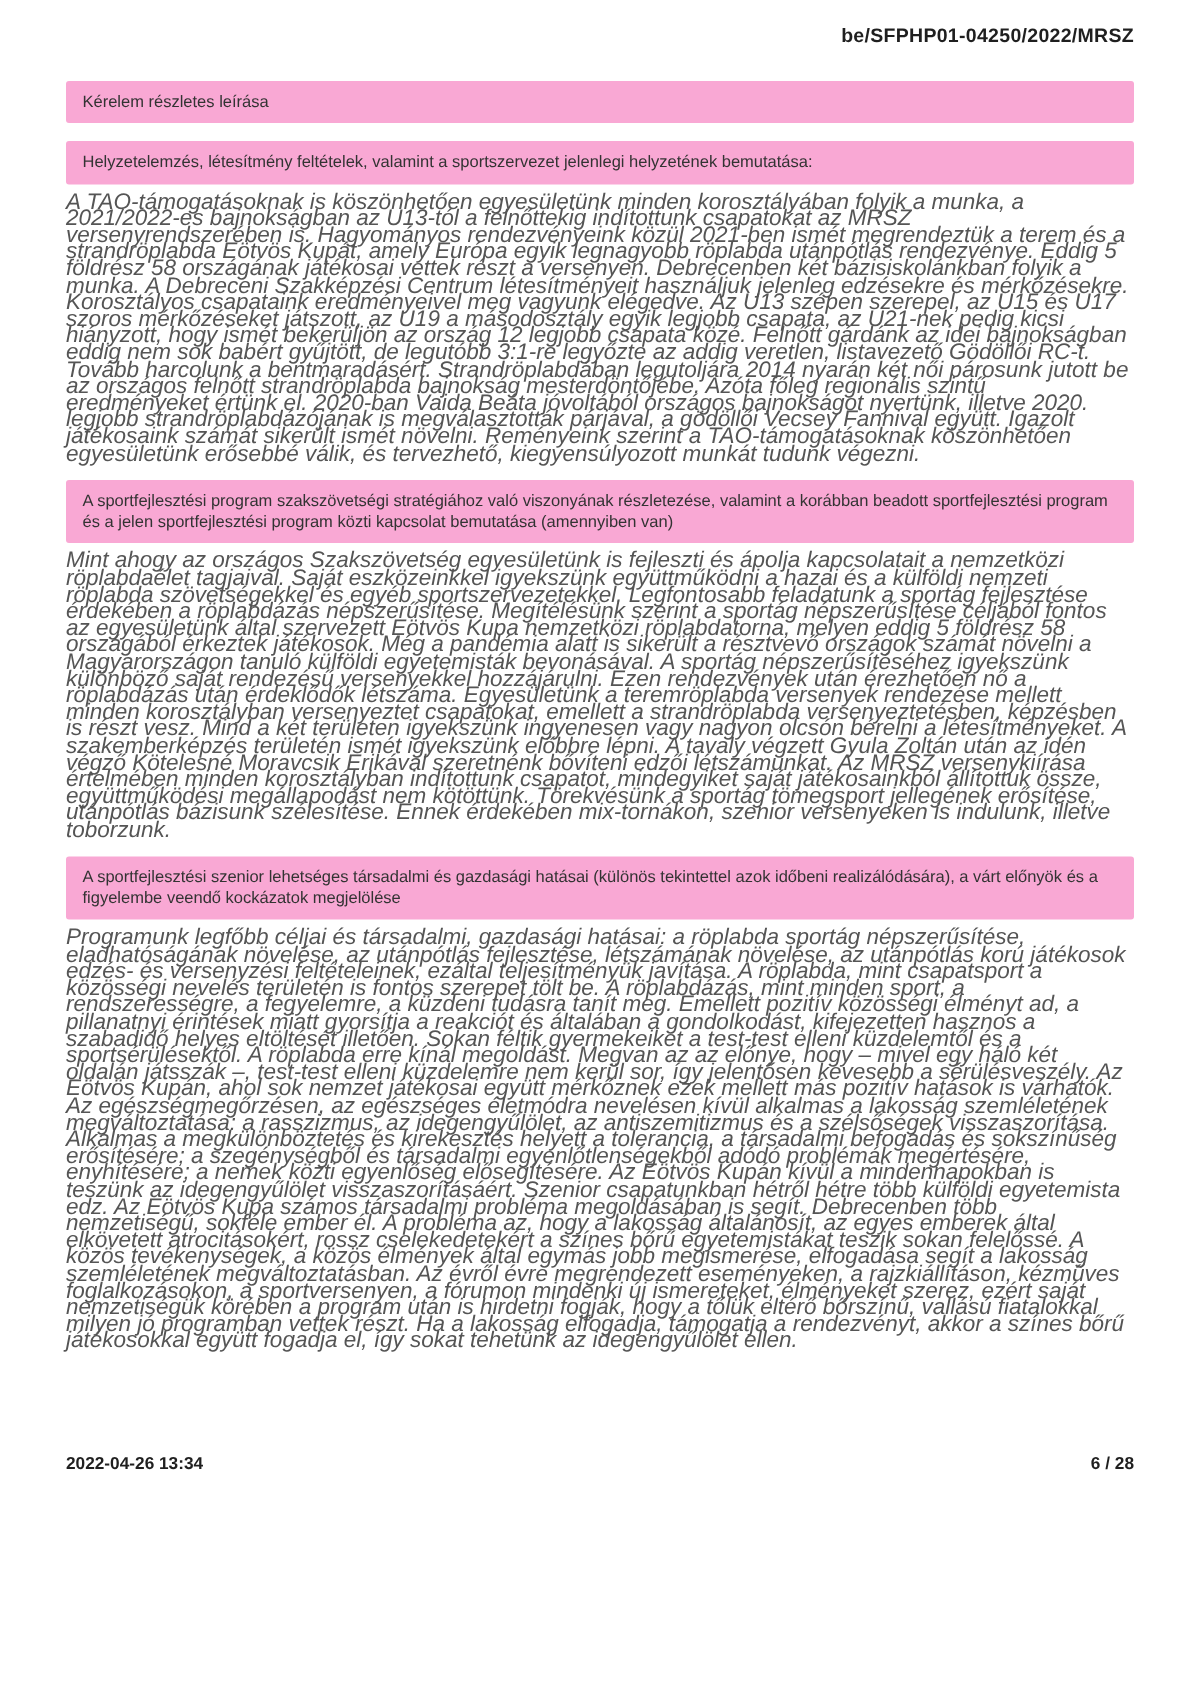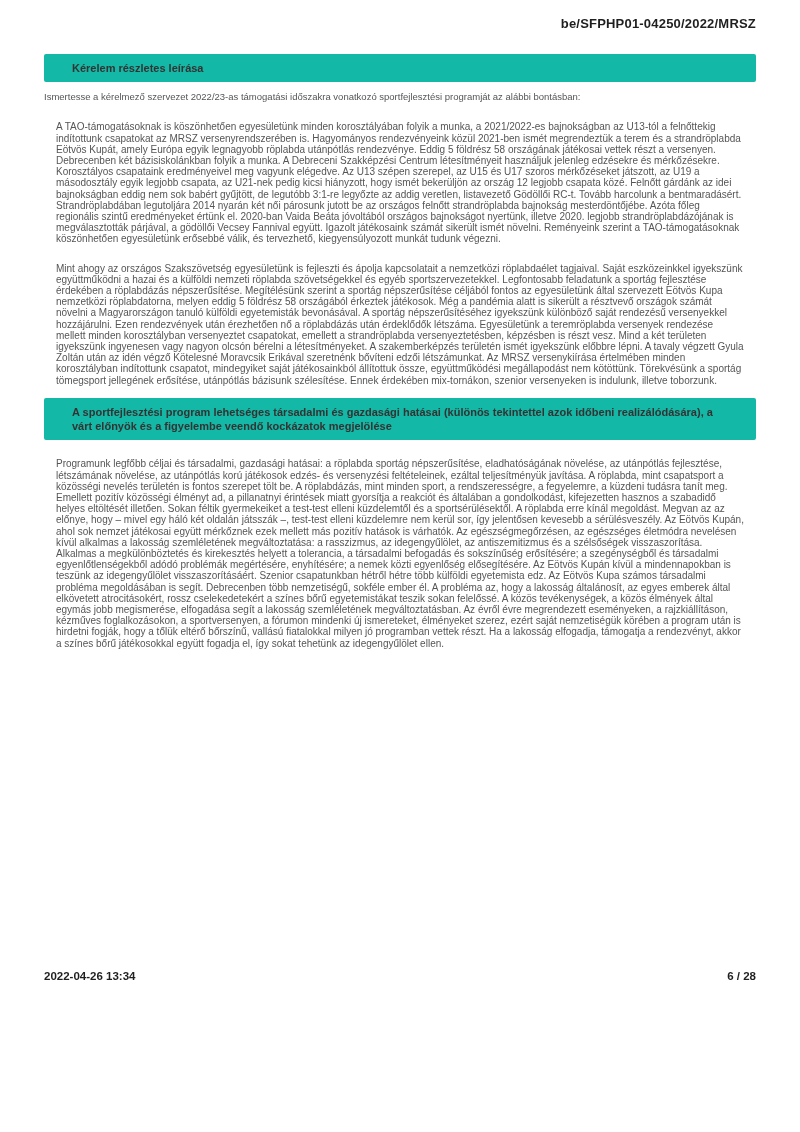--- a/index.html
+++ b/index.html
@@ -25,39 +25,40 @@
   }
   .doc-ref {
     text-align: right;
     font-size: 13px;
     font-weight: bold;
     color: #1f1f1f;
     padding-top: 16px;
     letter-spacing: 0.2px;
   }
   .section-box {
-    background: #14b8a6;
+    background: #f9a8d4;
     border-radius: 2px;
-    padding: 7px 28px;
+    padding: 7px 11px;
     margin-top: 12px;
     font-size: 11px;
-    font-weight: bold;
+    font-weight: normal;
     color: #333333;
     line-height: 1.3;
   }
   .section-box.first {
     margin-top: 23px;
   }
   .body-text {
-    margin: 12px;
+    margin: 0;
     padding-top: 6px;
-    font-size: 10px;
+    font-size: 15px;
     line-height: 11.2px;
     color: #555555;
     text-align: left;
+    font-style: italic;
   }
   .intro-text {
     margin: 0;
     padding-top: 9px;
     font-size: 9.5px;
     line-height: 12px;
     color: #555555;
   }
   .footer {
     position: absolute;
@@ -75,28 +76,29 @@
 <body>
 
 <div class="page">
 
   <div class="content">
 
     <div class="doc-ref">be/SFPHP01-04250/2022/MRSZ</div>
 
     <div class="section-box first">Kérelem részletes leírása</div>
 
-    <p class="intro-text">Ismertesse a kérelmező szervezet 2022/23-as támogatási időszakra vonatkozó sportfejlesztési programját az alábbi bontásban:</p>
 
+    <div class="section-box">Helyzetelemzés, létesítmény feltételek, valamint a sportszervezet jelenlegi helyzetének bemutatása:</div>
     <p class="body-text">A TAO-támogatásoknak is köszönhetően egyesületünk minden korosztályában folyik a munka, a 2021/2022-es bajnokságban az U13-tól a felnőttekig indítottunk csapatokat az MRSZ versenyrendszerében is. Hagyományos rendezvényeink közül 2021-ben ismét megrendeztük a terem és a strandröplabda Eötvös Kupát, amely Európa egyik legnagyobb röplabda utánpótlás rendezvénye. Eddig 5 földrész 58 országának játékosai vettek részt a versenyen. Debrecenben két bázisiskolánkban folyik a munka. A Debreceni Szakképzési Centrum létesítményeit használjuk jelenleg edzésekre és mérkőzésekre. Korosztályos csapataink eredményeivel meg vagyunk elégedve. Az U13 szépen szerepel, az U15 és U17 szoros mérkőzéseket játszott, az U19 a másodosztály egyik legjobb csapata, az U21-nek pedig kicsi hiányzott, hogy ismét bekerüljön az ország 12 legjobb csapata közé. Felnőtt gárdánk az idei bajnokságban eddig nem sok babért gyűjtött, de legutóbb 3:1-re legyőzte az addig veretlen, listavezető Gödöllői RC-t. Tovább harcolunk a bentmaradásért. Strandröplabdában legutoljára 2014 nyarán két női párosunk jutott be az országos felnőtt strandröplabda bajnokság mesterdöntőjébe. Azóta főleg regionális szintű eredményeket értünk el. 2020-ban Vaida Beáta jóvoltából országos bajnokságot nyertünk, illetve 2020. legjobb strandröplabdázójának is megválasztották párjával, a gödöllői Vecsey Fannival együtt. Igazolt játékosaink számát sikerült ismét növelni. Reményeink szerint a TAO-támogatásoknak köszönhetően egyesületünk erősebbé válik, és tervezhető, kiegyensúlyozott munkát tudunk végezni.</p>
 
 
+    <div class="section-box">A sportfejlesztési program szakszövetségi stratégiához való viszonyának részletezése, valamint a korábban beadott sportfejlesztési program és a jelen sportfejlesztési program közti kapcsolat bemutatása (amennyiben van)</div>
     <p class="body-text">Mint ahogy az országos Szakszövetség egyesületünk is fejleszti és ápolja kapcsolatait a nemzetközi röplabdaélet tagjaival. Saját eszközeinkkel igyekszünk együttműködni a hazai és a külföldi nemzeti röplabda szövetségekkel és egyéb sportszervezetekkel. Legfontosabb feladatunk a sportág fejlesztése érdekében a röplabdázás népszerűsítése. Megítélésünk szerint a sportág népszerűsítése céljából fontos az egyesületünk által szervezett Eötvös Kupa nemzetközi röplabdatorna, melyen eddig 5 földrész 58 országából érkeztek játékosok. Még a pandémia alatt is sikerült a résztvevő országok számát növelni a Magyarországon tanuló külföldi egyetemisták bevonásával. A sportág népszerűsítéséhez igyekszünk különböző saját rendezésű versenyekkel hozzájárulni. Ezen rendezvények után érezhetően nő a röplabdázás után érdeklődők létszáma. Egyesületünk a teremröplabda versenyek rendezése mellett minden korosztályban versenyeztet csapatokat, emellett a strandröplabda versenyeztetésben, képzésben is részt vesz. Mind a két területen igyekszünk ingyenesen vagy nagyon olcsón bérelni a létesítményeket. A szakemberképzés területén ismét igyekszünk előbbre lépni. A tavaly végzett Gyula Zoltán után az idén végző Kötelesné Moravcsik Erikával szeretnénk bővíteni edzői létszámunkat. Az MRSZ versenykiírása értelmében minden korosztályban indítottunk csapatot, mindegyiket saját játékosainkból állítottuk össze, együttműködési megállapodást nem kötöttünk. Törekvésünk a sportág tömegsport jellegének erősítése, utánpótlás bázisunk szélesítése. Ennek érdekében mix-tornákon, szenior versenyeken is indulunk, illetve toborzunk.</p>
 
-    <div class="section-box">A sportfejlesztési program lehetséges társadalmi és gazdasági hatásai (különös tekintettel azok időbeni realizálódására), a várt előnyök és a figyelembe veendő kockázatok megjelölése</div>
+    <div class="section-box">A sportfejlesztési szenior lehetséges társadalmi és gazdasági hatásai (különös tekintettel azok időbeni realizálódására), a várt előnyök és a figyelembe veendő kockázatok megjelölése</div>
     <p class="body-text">Programunk legfőbb céljai és társadalmi, gazdasági hatásai: a röplabda sportág népszerűsítése, eladhatóságának növelése, az utánpótlás fejlesztése, létszámának növelése, az utánpótlás korú játékosok edzés- és versenyzési feltételeinek, ezáltal teljesítményük javítása. A röplabda, mint csapatsport a közösségi nevelés területén is fontos szerepet tölt be. A röplabdázás, mint minden sport, a rendszerességre, a fegyelemre, a küzdeni tudásra tanít meg. Emellett pozitív közösségi élményt ad, a pillanatnyi érintések miatt gyorsítja a reakciót és általában a gondolkodást, kifejezetten hasznos a szabadidő helyes eltöltését illetően. Sokan féltik gyermekeiket a test-test elleni küzdelemtől és a sportsérülésektől. A röplabda erre kínál megoldást. Megvan az az előnye, hogy – mivel egy háló két oldalán játsszák –, test-test elleni küzdelemre nem kerül sor, így jelentősen kevesebb a sérülésveszély. Az Eötvös Kupán, ahol sok nemzet játékosai együtt mérkőznek ezek mellett más pozitív hatások is várhatók. Az egészségmegőrzésen, az egészséges életmódra nevelésen kívül alkalmas a lakosság szemléletének megváltoztatása: a rasszizmus, az idegengyűlölet, az antiszemitizmus és a szélsőségek visszaszorítása. Alkalmas a megkülönböztetés és kirekesztés helyett a tolerancia, a társadalmi befogadás és sokszínűség erősítésére; a szegénységből és társadalmi egyenlőtlenségekből adódó problémák megértésére, enyhítésére; a nemek közti egyenlőség elősegítésére. Az Eötvös Kupán kívül a mindennapokban is teszünk az idegengyűlölet visszaszorításáért. Szenior csapatunkban hétről hétre több külföldi egyetemista edz. Az Eötvös Kupa számos társadalmi probléma megoldásában is segít. Debrecenben több nemzetiségű, sokféle ember él. A probléma az, hogy a lakosság általánosít, az egyes emberek által elkövetett atrocitásokért, rossz cselekedetekért a színes bőrű egyetemistákat teszik sokan felelőssé. A közös tevékenységek, a közös élmények által egymás jobb megismerése, elfogadása segít a lakosság szemléletének megváltoztatásban. Az évről évre megrendezett eseményeken, a rajzkiállításon, kézműves foglalkozásokon, a sportversenyen, a fórumon mindenki új ismereteket, élményeket szerez, ezért saját nemzetiségük körében a program után is hirdetni fogják, hogy a tőlük eltérő bőrszínű, vallású fiatalokkal milyen jó programban vettek részt. Ha a lakosság elfogadja, támogatja a rendezvényt, akkor a színes bőrű játékosokkal együtt fogadja el, így sokat tehetünk az idegengyűlölet ellen.</p>
 
   </div>
 
   <div class="footer">
     <span>2022-04-26 13:34</span>
     <span>6 / 28</span>
   </div>
 
 </div>

